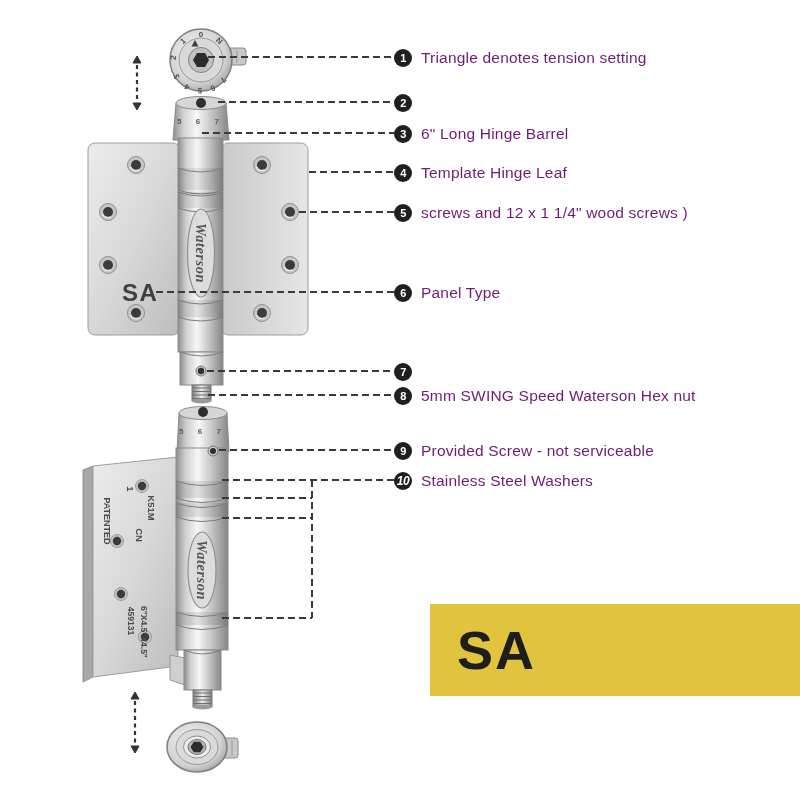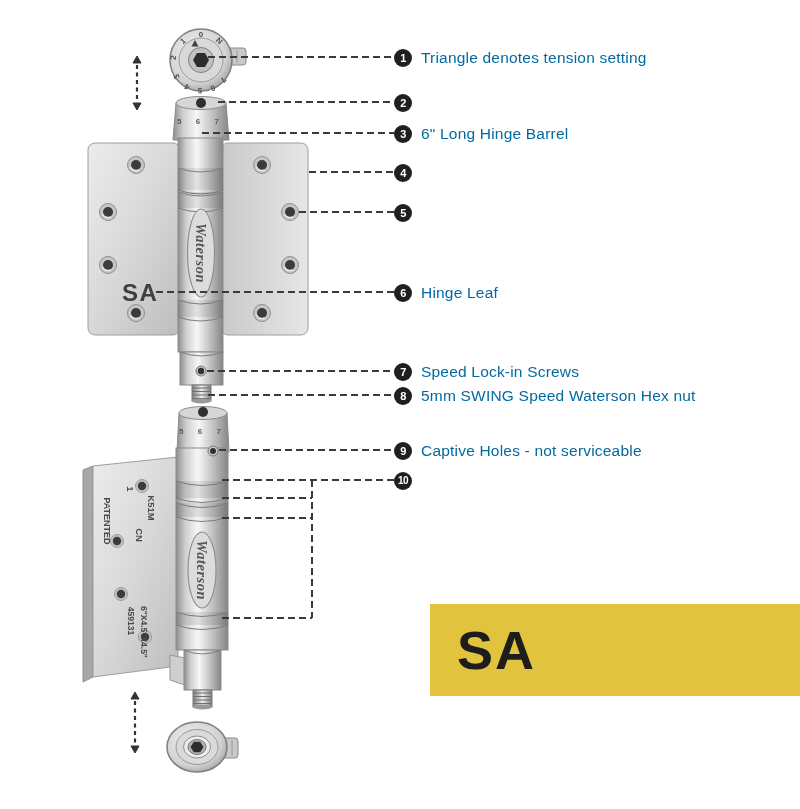--- a/index.html
+++ b/index.html
@@ -11,23 +11,23 @@
   
   #callouts .co{
     position:absolute;left:394px;display:flex;align-items:flex-start;
   }
   .co .badge{
     flex:0 0 auto;width:18px;height:18px;border-radius:50%;
     background:#1f1f1f;color:#ffffff;font-size:11px;font-weight:bold;
     display:flex;align-items:center;justify-content:center;
     margin-right:9px;margin-top:0.5px;letter-spacing:-0.5px;
   }
-  .co .badge.two{font-size:10px;}
+  .co .badge.two{font-size:12px;font-style:italic;}
   .co .txt{
-    font-size:15.5px;line-height:19.5px;color:#0369a1;letter-spacing:0.2px;
+    font-size:15.5px;line-height:19.5px;color:#701a75;letter-spacing:0.2px;
     white-space:nowrap;
   }
   .co .txt .xline{line-height:20px;}
   .co .b{font-weight:normal;}
   
   .stamp{fill:#4a4a4a;font-family:"Liberation Sans",sans-serif;font-weight:bold;}
   .band{fill:#5a5a5a;font-size:8px;font-weight:bold;letter-spacing:6px;font-family:"Liberation Sans",sans-serif;}
   .dialmark{fill:#4c4c4c;font-size:8px;font-weight:bold;font-family:"Liberation Sans",sans-serif;}
   .logo{fill:#555555;font-size:14.5px;font-style:italic;font-weight:bold;letter-spacing:0.5px;font-family:"Liberation Serif",serif;}
   .satext{fill:#3f3f3f;font-size:24px;font-weight:bold;letter-spacing:1.5px;font-family:"Liberation Sans",sans-serif;}
@@ -257,52 +257,56 @@
         <span class="badge">2</span>
       </div>
       <div class="co" style="top: 124px;">
         <span class="badge">3</span>
         <div class="txt">
           <div><span>6" Long Hinge Barrel</span></div>
         </div>
       </div>
       <div class="co" style="top: 163px;">
         <span class="badge">4</span>
+        <div class="txt">
+          <div><span>Template Hinge Leaf</span></div>
+        </div>
       </div>
       <div class="co" style="top: 203px;">
         <span class="badge">5</span>
         <div class="txt">
+          <div class="xline">screws and 12 x 1 1/4" wood screws )</div>
         </div>
       </div>
       <div class="co" style="top: 283px;">
         <span class="badge">6</span>
         <div class="txt">
-          <div><span>Hinge Leaf</span></div>
+          <div><span>Panel Type</span></div>
         </div>
       </div>
       <div class="co" style="top: 362px;">
         <span class="badge">7</span>
-        <div class="txt">
-          <div><span>Speed Lock-in Screws</span></div>
-        </div>
       </div>
       <div class="co" style="top: 386px;">
         <span class="badge">8</span>
         <div class="txt">
           <div><span>5mm </span><span class="b">SWING</span><span> Speed Waterson Hex nut</span></div>
         </div>
       </div>
       <div class="co" style="top: 441px;">
         <span class="badge">9</span>
         <div class="txt">
-          <div><span>Captive Holes - not serviceable</span></div>
+          <div><span>Provided Screw - not serviceable</span></div>
         </div>
       </div>
       <div class="co" style="top: 471px;">
         <span class="badge two">10</span>
+        <div class="txt">
+          <div><span>Stainless Steel Washers</span></div>
+        </div>
       </div>
     </div>
 
   <div class="sa-panel" style="background: rgb(226, 195, 62);">
     <span>SA</span>
   </div>
 
 </div>
 
 </body></html>

